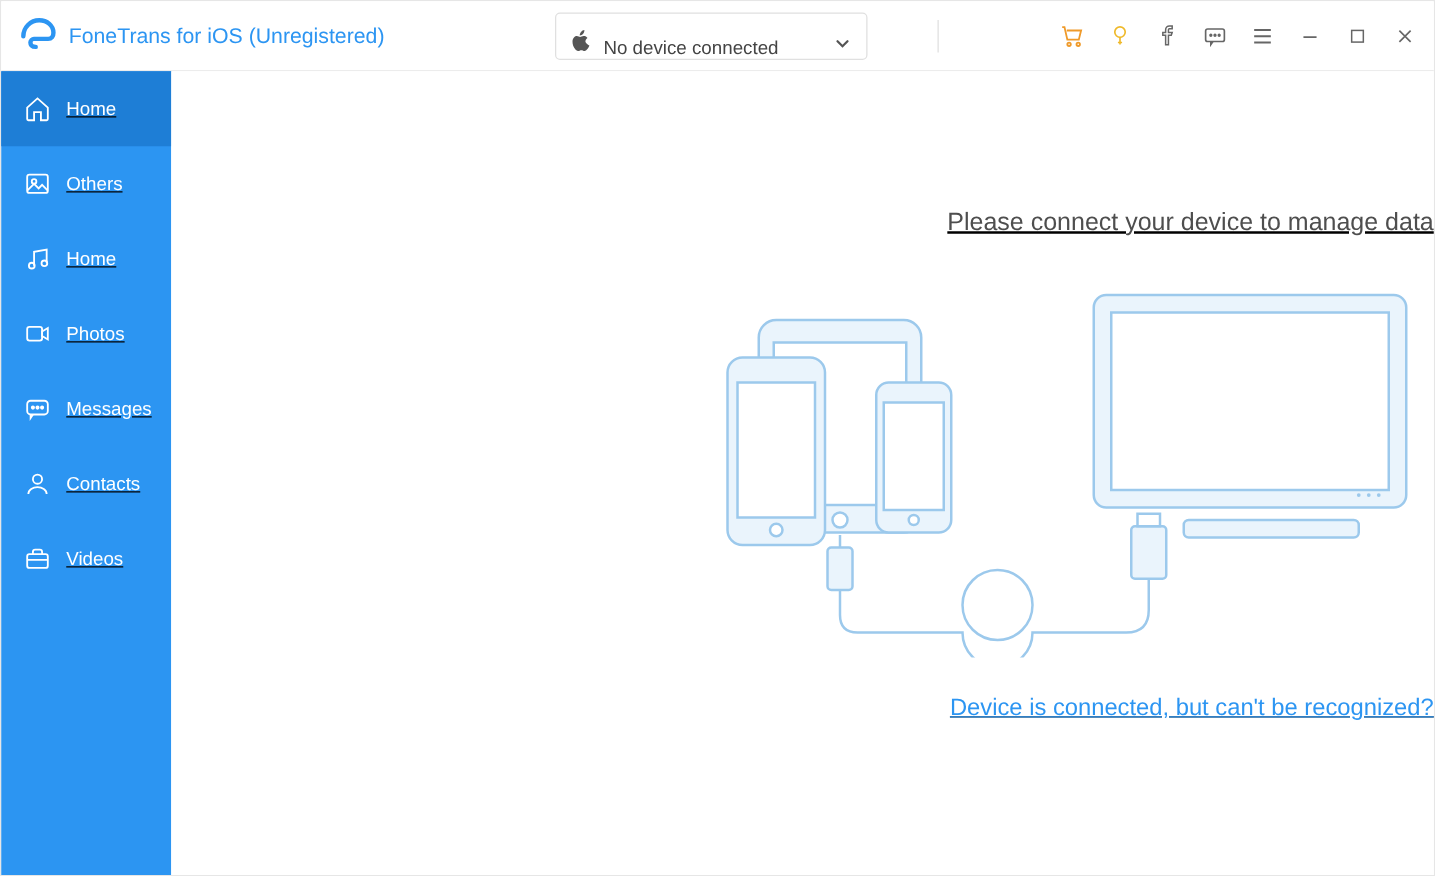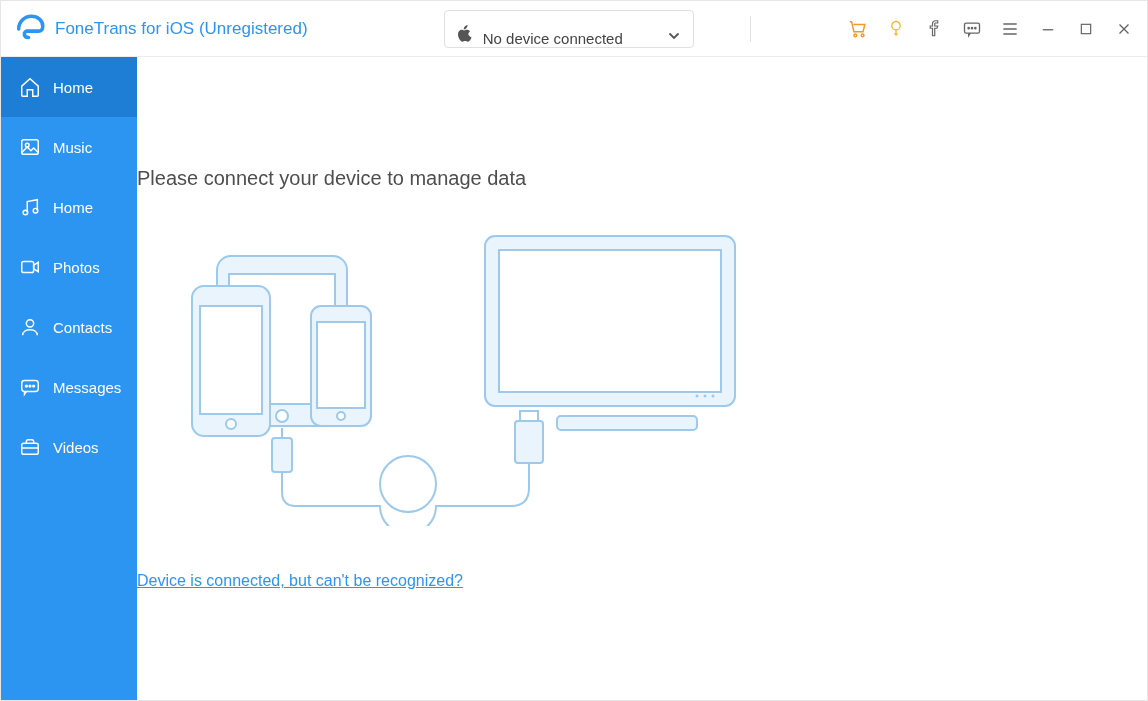--- a/index.html
+++ b/index.html
@@ -16,32 +16,32 @@
 .device-select .label { color: #444; font-size: 15px; flex: 1; }
 .device-select .chev { color: #555; }
 .title-icons { display: flex; align-items: center; gap: 16px; margin-left: auto; }
 .title-icons .icon { width: 22px; height: 22px; display:flex;align-items:center;justify-content:center; color:#666; cursor:pointer; }
 .title-icons .icon.cart { color: #ef9a2a; }
 .title-icons .icon.key { color: #efb92a; }
 .title-icons svg { display:block; }
 .divider-v { width:1px; height:26px; background:#e0e0e0; }
 
 
-.body { flex:1; display:flex; min-height:0; }
+.body { flex:1; display:flex; min-height:0;text-decoration:underline; }
 .sidebar { width: 136px; background: #2c95f2; display:flex; flex-direction:column; padding-top: 0; }
 .side-item { height: 60px; display:flex; align-items:center; padding-left: 18px; color:#fff; font-size:15px; cursor:pointer; gap:12px; }
 .side-item.active { background:#1e7ed6; }
 .side-item svg { width:22px; height:22px; stroke:#fff; fill:none; stroke-width:1.6; }
 
 
-.main { flex:1; background:#fff; display:flex; flex-direction:column; align-items:flex-start; padding-top:110px; color:#4a4a4a; }
+.main { flex:1; background:#fff; display:flex; flex-direction:column; align-items:flex-end; padding-top:110px; color:#4a4a4a; }
 .main-title { font-size: 20px; color:#4e4e4e; margin-bottom: 36px; }
 .illustration { width: 620px; height: 300px; }
 .illustration svg { width:100%; height:100%; }
-.help-link { margin-top: 46px; color:#2c95f2; font-size:16px; text-decoration: underline; cursor:pointer; }
+.help-link { margin-top: 30px; color:#2c95f2; font-size:19px; text-decoration: underline; cursor:pointer; }
 </style>
 </head>
 <body>
 
 <div class="app">
 
   <div class="titlebar">
     <div class="logo">
       <svg viewBox="0 0 48 48">
           <path d="M8 24c0-10 8-18 18-18 9 0 16 6 16 14 0 4-2 7-6 7H20c-2 0-4 2-4 4 0 3 2 5 6 5" fill="none" stroke="#2c95f2" stroke-width="5" stroke-linecap="round"></path>
@@ -125,57 +125,57 @@
           </svg>
         <span>Home</span>
       </div>
 
       <div class="side-item">
         <svg viewBox="0 0 24 24">
             <rect x="3" y="4" width="18" height="16" rx="2"></rect>
             <circle cx="9" cy="10" r="2"></circle>
             <path d="M3 18l6-6 4 4 3-3 5 5"></path>
           </svg>
-        <span>Music</span>
+        <span>Others</span>
       </div>
 
       <div class="side-item">
         <svg viewBox="0 0 24 24">
             <path d="M9 18V6l11-2v12"></path>
             <circle cx="7" cy="18" r="2.5"></circle>
             <circle cx="18" cy="16" r="2.5"></circle>
           </svg>
         <span>Home</span>
       </div>
 
       <div class="side-item">
         <svg viewBox="0 0 24 24">
             <rect x="3" y="6" width="13" height="12" rx="2"></rect>
             <path d="M16 10l5-3v10l-5-3z"></path>
           </svg>
         <span>Photos</span>
-      </div>
-
-      <div class="side-item">
-        <svg viewBox="0 0 24 24">
-            <circle cx="12" cy="8" r="4"></circle>
-            <path d="M4 21c0-4 4-6 8-6s8 2 8 6"></path>
-          </svg>
-        <span>Contacts</span>
       </div>
 
       <div class="side-item">
         <svg viewBox="0 0 24 24">
             <rect x="3" y="5" width="18" height="12" rx="3"></rect>
             <circle cx="8" cy="11" r="1" fill="#fff"></circle>
             <circle cx="12" cy="11" r="1" fill="#fff"></circle>
             <circle cx="16" cy="11" r="1" fill="#fff"></circle>
             <path d="M8 17l-2 3v-3"></path>
           </svg>
         <span>Messages</span>
+      </div>
+
+      <div class="side-item">
+        <svg viewBox="0 0 24 24">
+            <circle cx="12" cy="8" r="4"></circle>
+            <path d="M4 21c0-4 4-6 8-6s8 2 8 6"></path>
+          </svg>
+        <span>Contacts</span>
       </div>
 
 
       <div class="side-item">
         <svg viewBox="0 0 24 24">
             <rect x="3" y="8" width="18" height="12" rx="2"></rect>
             <path d="M8 8V6a2 2 0 0 1 2-2h4a2 2 0 0 1 2 2v2M3 13h18"></path>
           </svg>
         <span>Videos</span>
       </div>

